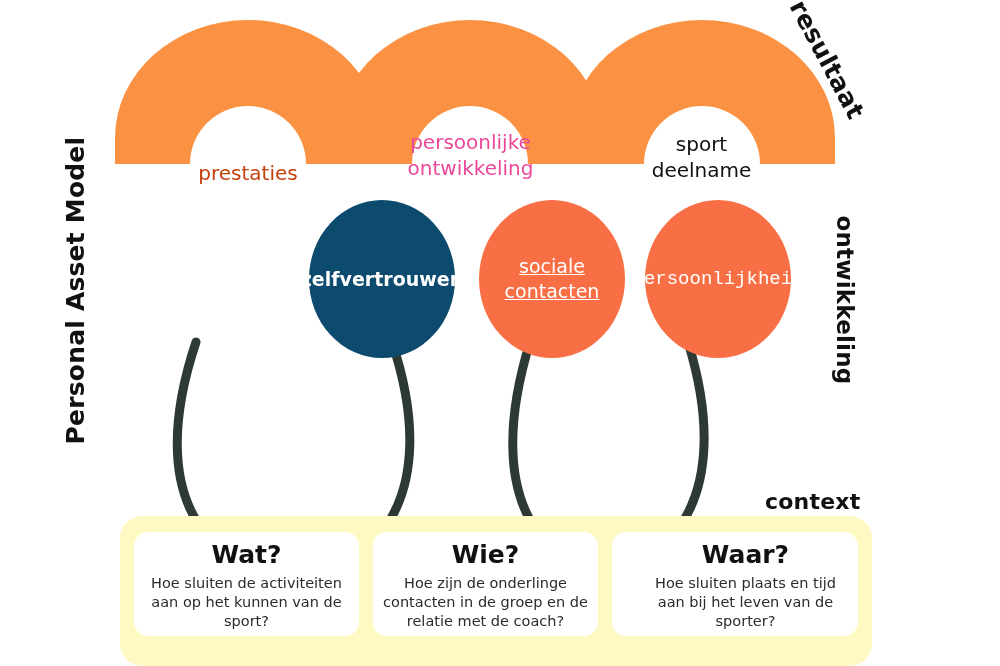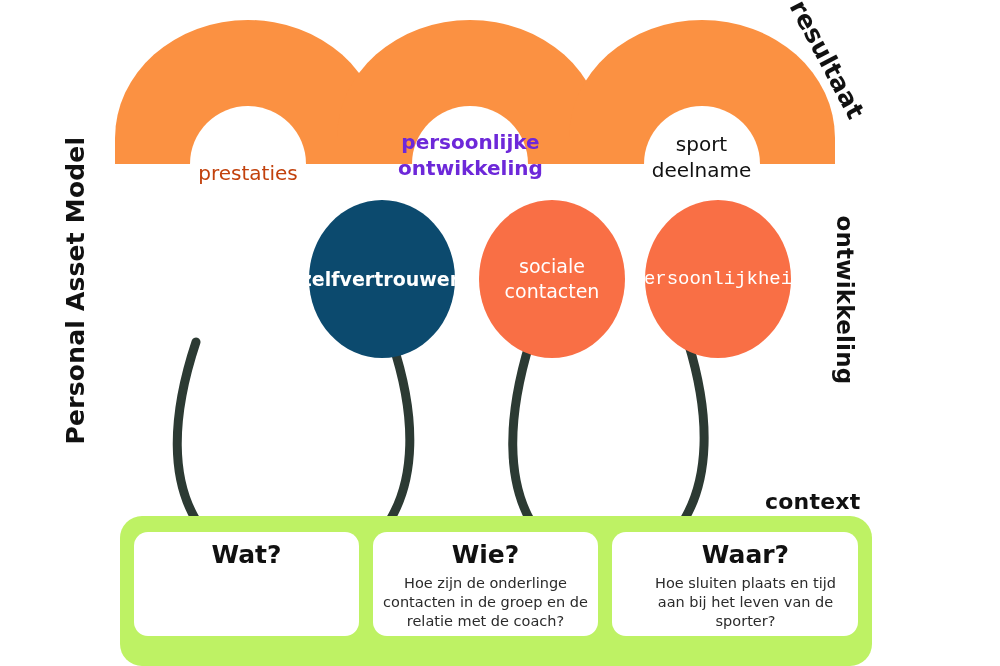--- a/index.html
+++ b/index.html
@@ -155,21 +155,21 @@
       <path id="arch-shape-0" d="M 115 164 L 115 138 A 133 118 0 0 1 381 138 L 381 164 Z" fill="#fb9142"></path>
       <path id="arch-shape-1" d="M 337 164 L 337 138 A 133 118 0 0 1 603 138 L 603 164 Z" fill="#fb9142"></path>
       <path id="arch-shape-2" d="M 569 164 L 569 138 A 133 118 0 0 1 835 138 L 835 164 Z" fill="#fb9142"></path>
     </g>
   </svg>
 
   <div class="arch-caption" id="arch-caption-0" style="color: #c2410c; margin-top: 15px;">
     <div>prestaties</div>
 
   </div>
-  <div class="arch-caption" id="arch-caption-1" style="color: #6d28d9; font-weight: bold;">
+  <div class="arch-caption" id="arch-caption-1" style="color: #ec4899;">
     <div>persoonlijke</div>
     <div>ontwikkeling</div>
   </div>
   <div class="arch-caption" id="arch-caption-2" style="color: rgb(17, 17, 17);">
     <div>sport</div>
     <div>deelname</div>
   </div>
 
   <svg id="stems-svg" width="1000" height="666" viewBox="0 0 1000 666">
     <path id="stem-0" d="M 196 342 C 170 420 172 480 196 520" fill="none" stroke-width="9" stroke-linecap="round" stroke="#2c3a33"></path>
@@ -177,41 +177,42 @@
     <path id="stem-2" d="M 530 342 C 506 420 508 480 530 520" fill="none" stroke-width="9" stroke-linecap="round" stroke="#2c3a33"></path>
     <path id="stem-3" d="M 688 342 C 712 420 708 480 684 520" fill="none" stroke-width="9" stroke-linecap="round" stroke="#2c3a33"></path>
   </svg>
 
   <div class="asset-circle" id="asset-circle-1" style="left: 309px; top: 200px; width: 146px; height: 158px; background: #0c4a6e; font-weight: bold;">
     <div>
       <div>zelfvertrouwen</div>
 
     </div>
   </div>
-  <div class="asset-circle" id="asset-circle-2" style="left: 479px; top: 200px; width: 146px; height: 158px; background: rgb(249, 111, 69);">
+  <div class="asset-circle" id="asset-circle-2" style="left: 479px; top: 200px; width: 146px; height: 158px; background: rgb(249, 111, 69); text-decoration: underline;">
     <div>
       <div>sociale</div>
       <div>contacten</div>
     </div>
   </div>
   <div class="asset-circle" id="asset-circle-3" style="left: 645px; top: 200px; width: 146px; height: 158px; background: rgb(249, 111, 69); font-family: Liberation Mono, monospace;">
     <div>
       <div>persoonlijkheid</div>
 
     </div>
   </div>
 
   <div class="side-label" id="label-personal-asset-model" style="color: rgb(17, 17, 17);">Personal Asset Model</div>
   <div class="side-label" id="label-resultaat" style="color: rgb(17, 17, 17);">resultaat</div>
   <div class="side-label" id="label-ontwikkeling" style="color: rgb(17, 17, 17);">ontwikkeling</div>
   <div class="side-label" id="label-context" style="color: rgb(17, 17, 17);">context</div>
 
-  <div id="context-band" style="background: #bef264;">
+  <div id="context-band" style="background: #fef9c3;">
     <div class="context-card" style="background: rgb(255, 255, 255);">
       <div class="context-card-title">Wat?</div>
+      <div class="context-card-body">Hoe sluiten de activiteiten aan op het kunnen van de sport?</div>
     </div>
     <div class="context-card" style="background: rgb(255, 255, 255);">
       <div class="context-card-title">Wie?</div>
       <div class="context-card-body">Hoe zijn de onderlinge contacten in de groep en de relatie met de coach?</div>
     </div>
     <div class="context-card" style="background: rgb(255, 255, 255); padding-left: 31px;">
       <div class="context-card-title">Waar?</div>
       <div class="context-card-body">Hoe sluiten plaats en tijd aan bij het leven van de sporter?</div>
     </div>
   </div>

